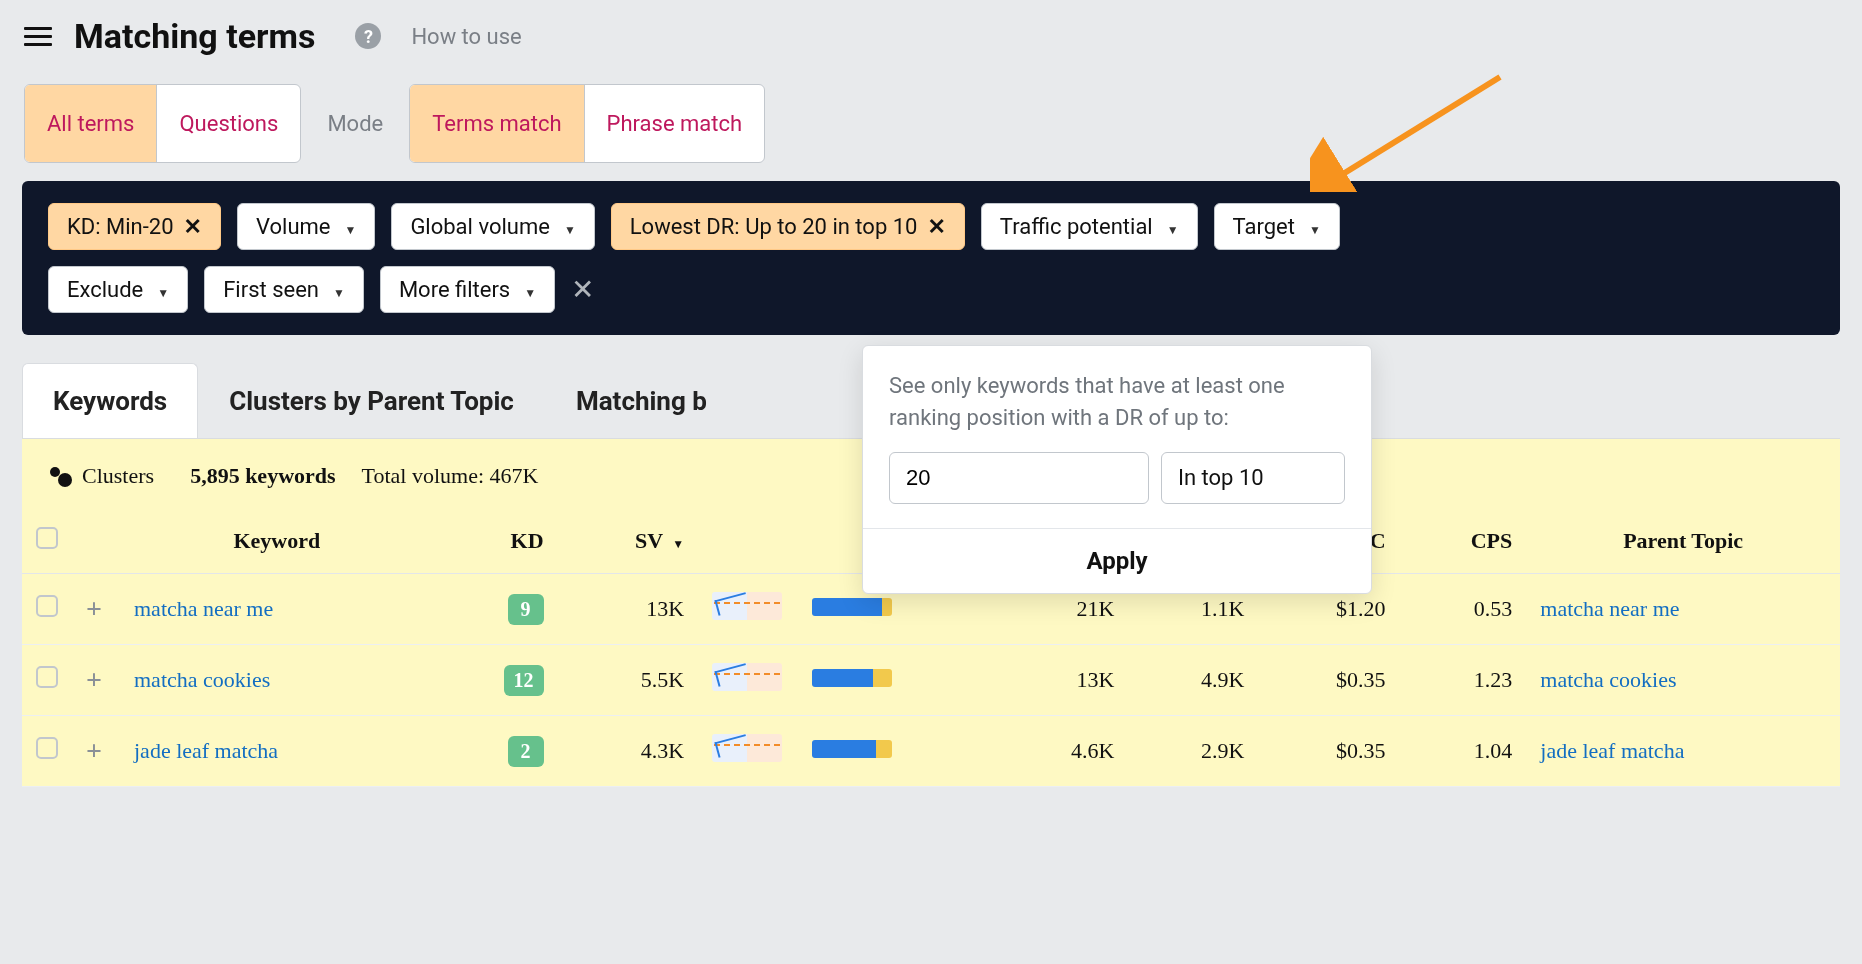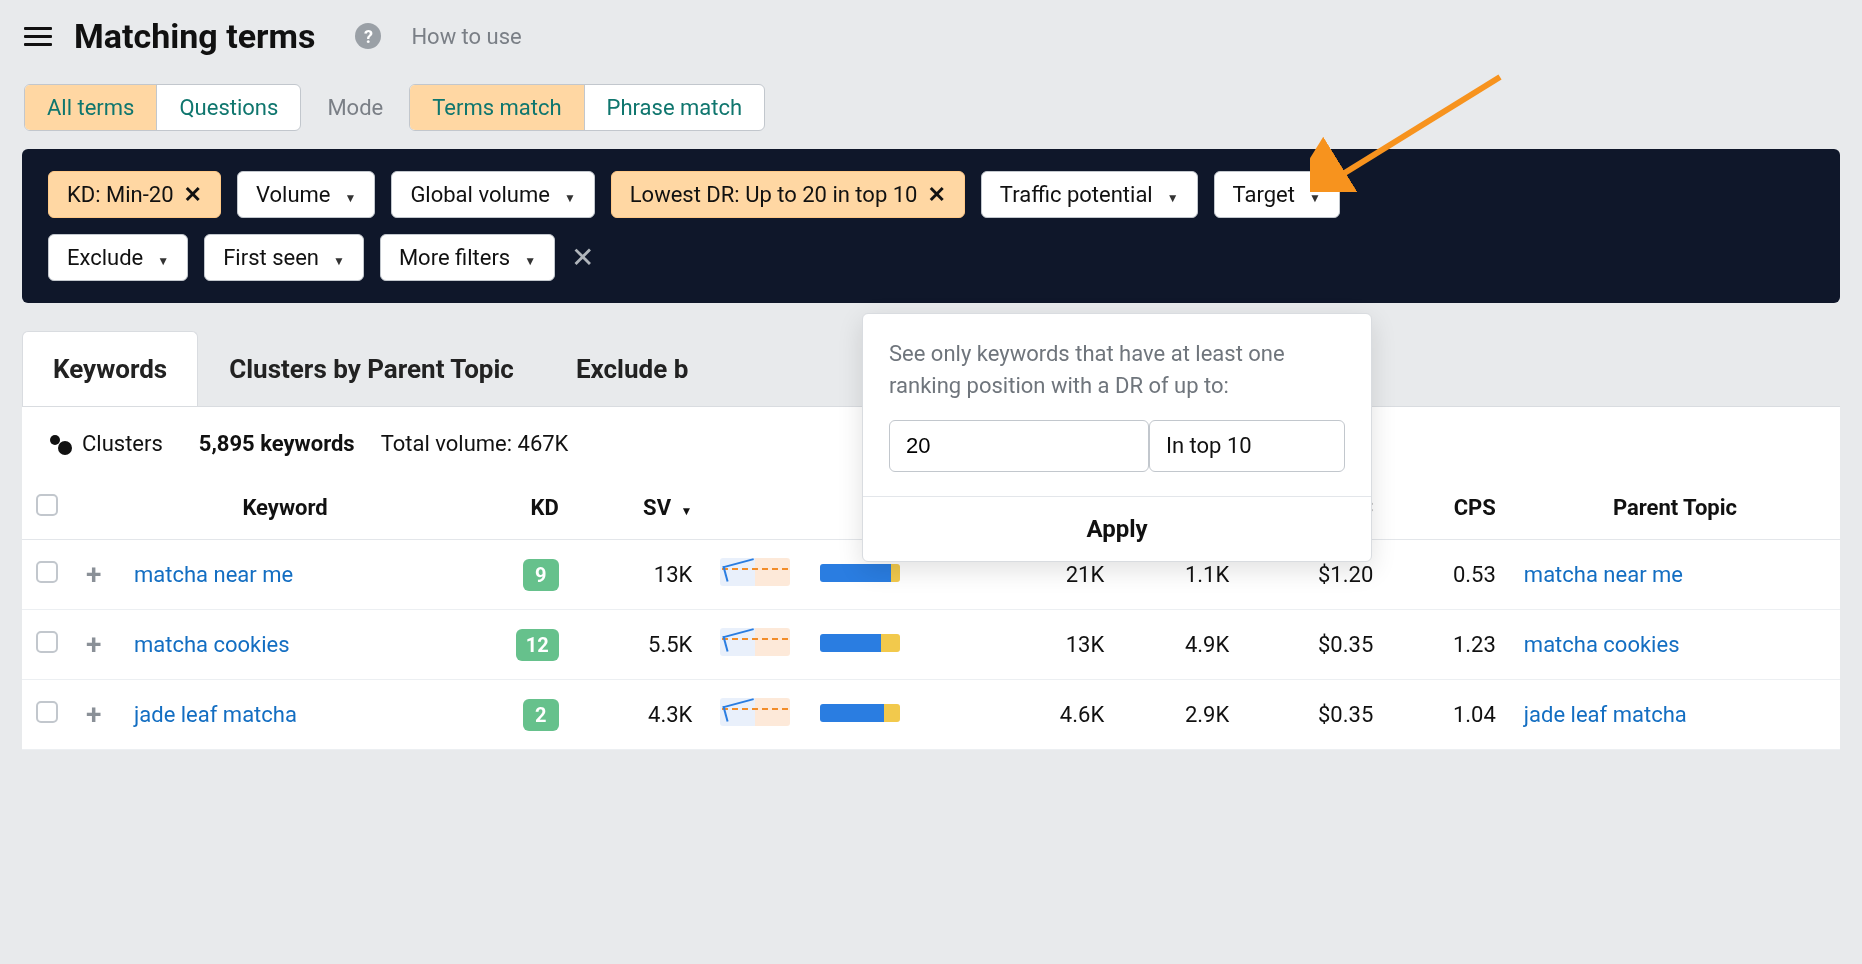--- a/index.html
+++ b/index.html
@@ -39,21 +39,21 @@
   .how-to-use { color: #7a7f86; font-size: 22px; margin-left: 8px; }
 
   .mode-row {
     display: flex; align-items: center; gap: 12px; margin-top: 28px;
   }
   .seg-group {
     display: inline-flex; border: 1px solid #c2c7cd; border-radius: 6px;
     overflow: hidden; background: #fff;
   }
   .seg-btn {
-    padding: 10px 22px; font-size: 22px; color: #0f766e; cursor: pointer;
+    padding: 26px 22px; font-size: 22px; color: #be185d; cursor: pointer;
     border-right: 1px solid #c2c7cd;
   }
   .seg-btn:last-child { border-right: none; }
   .seg-btn.active { background: #ffd7a3; }
   .mode-label { color: #7a7f86; font-size: 22px; margin: 0 14px; }
 
   
   .filter-bar {
     background: #0f172a;
     margin: 0 22px;
@@ -86,21 +86,21 @@
   }
   .view-tab {
     padding: 22px 30px; font-size: 26px; font-weight: 700; color: #222;
     border: 1px solid transparent; border-bottom: none; border-radius: 6px 6px 0 0;
     cursor: pointer;
   }
   .view-tab.active {
     background: #fff; border-color: #d9dce0;
   }
   .results-panel {
-    background: #ffffff; border-top: 1px solid #d9dce0;
+    background: #fef9c3; border-top: 1px solid #d9dce0; font-family: Liberation Serif, serif;
   }
   .summary-row {
     display: flex; align-items: center; gap: 26px;
     padding: 24px 28px 20px 28px; font-size: 22px;
   }
   .clusters-ico {
     width: 22px; height: 22px; display: inline-block; position: relative;
   }
   .clusters-ico::before, .clusters-ico::after {
     content: ""; position: absolute; border-radius: 50%; background: #111;
@@ -158,21 +158,21 @@
 
   
   .popover {
     position: absolute; top: -18px; left: 840px; width: 510px;
     background: #fff; border: 1px solid #d9dce0; border-radius: 6px;
     box-shadow: 0 8px 26px rgba(0,0,0,.12);
     z-index: 40;
   }
   .popover-body { padding: 24px 26px; }
   .popover-desc { color: #6f757c; font-size: 22px; line-height: 1.45; margin-bottom: 18px; }
-  .popover-inputs { display: flex; gap: 0; }
+  .popover-inputs { display: flex; gap: 12px; }
   .po-input {
     border: 1px solid #c2c7cd; border-radius: 6px; padding: 12px 16px;
     font-size: 22px; width: 260px;
   }
   .po-select {
     border: 1px solid #c2c7cd; border-radius: 6px; padding: 12px 16px;
     font-size: 22px; width: 200px; display: inline-flex; align-items: center; justify-content: space-between;
     cursor: pointer;
   }
   .popover-footer {
@@ -280,21 +280,21 @@
             <span class="caret"></span>
           </div>
         </div>
       </div>
       <div class="popover-footer">Apply</div>
     </div>
 
     <div class="view-tabs-row">
       <div class="view-tab active">Keywords</div>
       <div class="view-tab">Clusters by Parent Topic</div>
-      <div class="view-tab">Exclude b</div>
+      <div class="view-tab">Matching b</div>
     </div>
 
     <div class="results-panel">
       <div class="summary-row">
         <span class="summary-label">
           <span class="clusters-ico"></span>
           <span>Clusters</span>
           <span class="caret"></span>
         </span>
         <span class="summary-strong">5,895 keywords</span>

